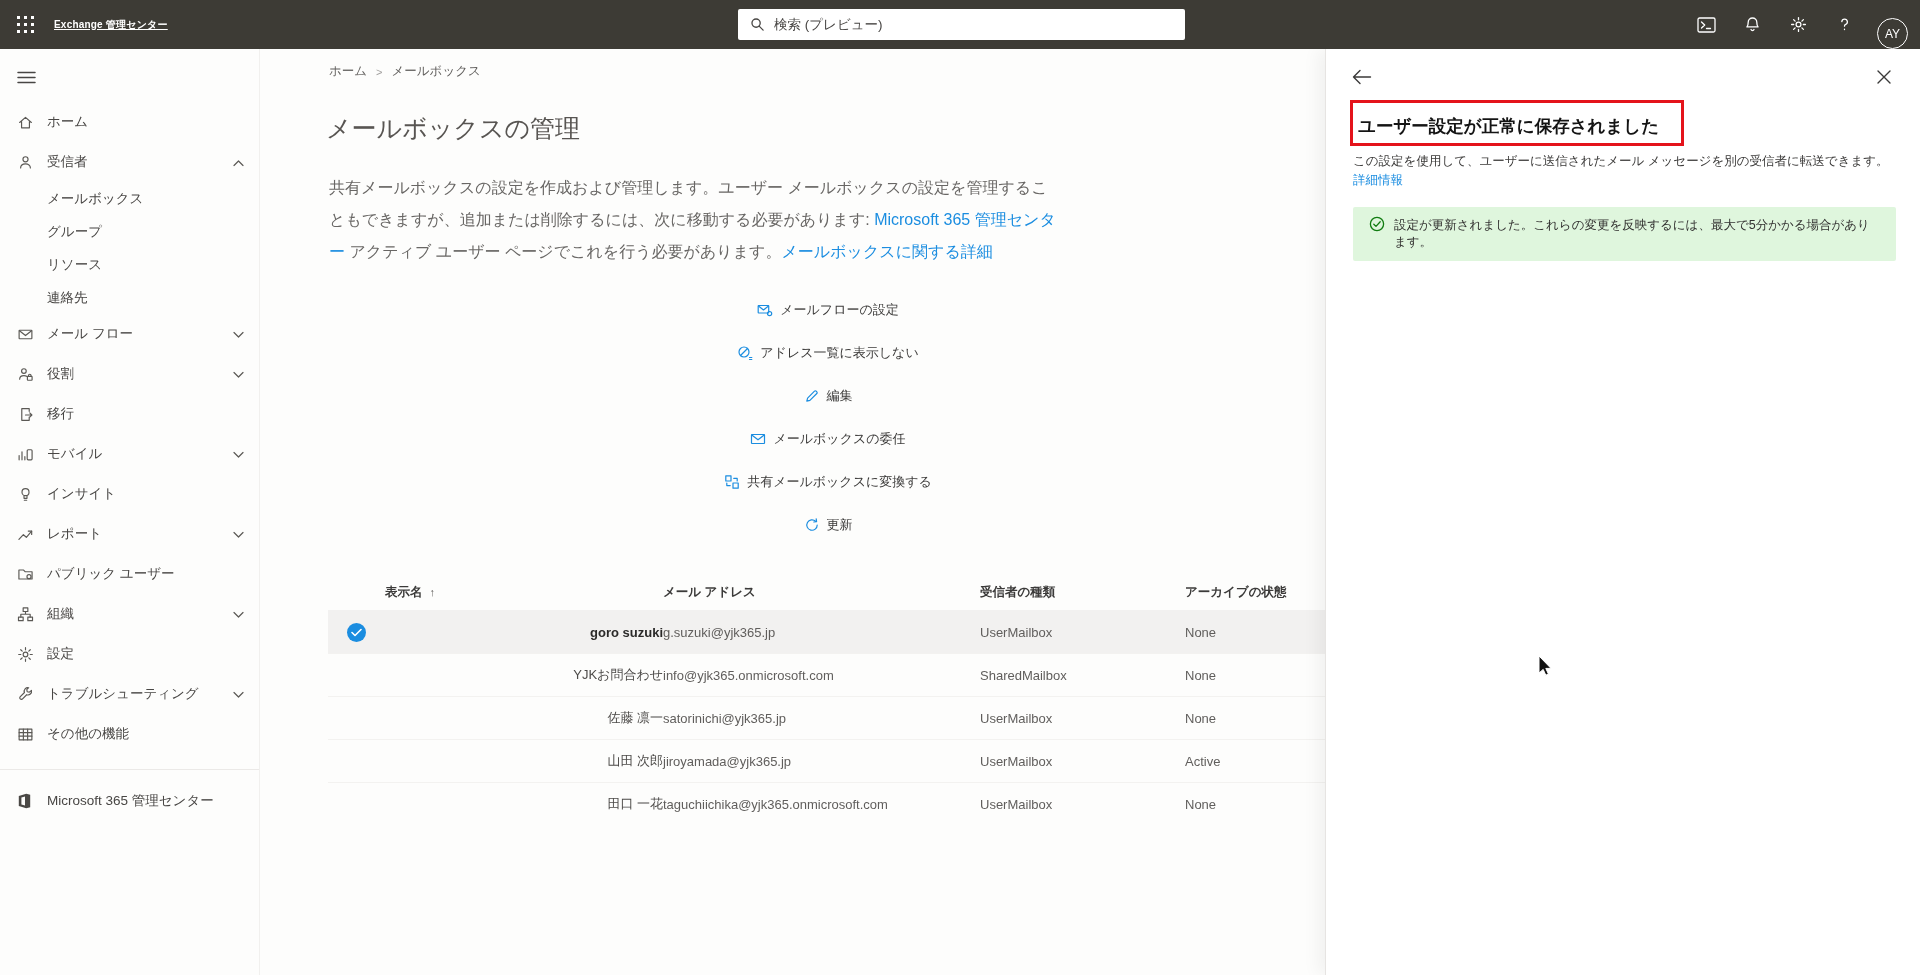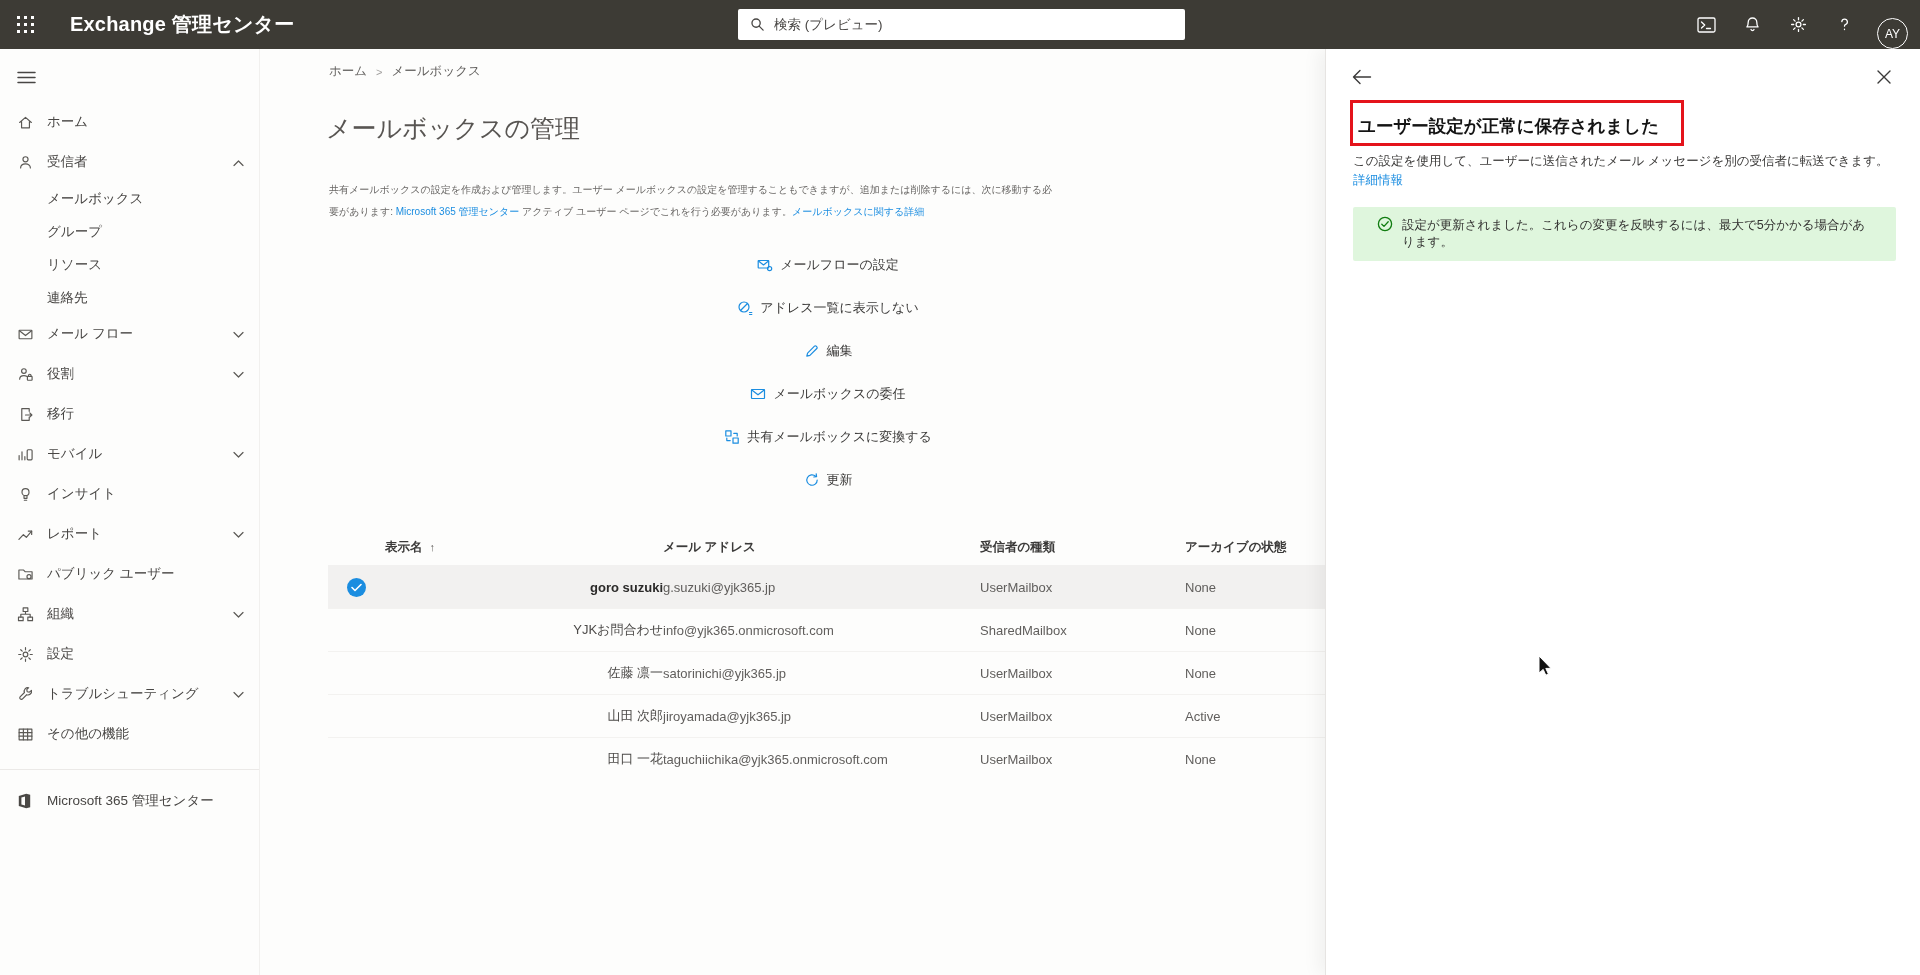--- a/index.html
+++ b/index.html
@@ -3,21 +3,21 @@
 <meta charset="utf-8">
 <style>
   * { box-sizing: border-box; }
   html,body { margin:0; padding:0; width:1920px; height:975px; overflow:hidden;
     font-family:"Liberation Sans","DejaVu Sans",sans-serif; background:#fdfdfc; color:#323130; }
 
   
   .topbar { position:fixed; top:0; left:0; width:1920px; height:49px; background:#3d3b35;
     display:flex; align-items:center; z-index:60; }
   .waffle-btn { width:50px; height:49px; display:flex; align-items:center; justify-content:center; cursor:pointer; }
-  .app-title { color:#fff; font-size:20px; font-weight:700; margin-left:20px; letter-spacing:.2px; }
+  .app-title { color:#fff; font-size:10px; font-weight:700; margin-left:4px; letter-spacing:.2px;text-decoration:underline; }
   .search-box { position:absolute; left:738px; top:9px; width:447px; height:31px; background:#fff;
     border-radius:2px; display:flex; align-items:center; padding:0 12px; cursor:text; }
   .search-box .ph { font-size:13.5px; color:#484644; margin-left:9px; }
   .topbar-right { position:absolute; right:0; top:0; height:49px; display:flex; align-items:flex-end; gap:8px; padding-right:12px; }
   .tb-icon { width:38px; height:49px; display:flex; align-items:center; justify-content:center; cursor:pointer; }
   .tb-icon svg { stroke:#fff; fill:none; stroke-width:1.3; stroke-linecap:round; stroke-linejoin:round; }
   .avatar { width:31px; height:31px; border-radius:50%; border:1.5px solid #fff; color:#fff;
     display:flex; align-items:center; justify-content:center; font-size:12px; cursor:pointer; margin-left:6px; }
 
   
@@ -32,21 +32,21 @@
   .chev { position:absolute; right:15px; top:50%; transform:translateY(-50%); }
   .chev svg { stroke:#5b5955; fill:none; stroke-width:1.2; stroke-linecap:round; stroke-linejoin:round; }
   .nav-divider { height:1px; background:#ebe9e7; margin:15px 0 11px 0; }
 
   
   .main { position:absolute; left:260px; top:49px; width:1070px; }
   .breadcrumb { padding:14px 0 0 69px; font-size:12.5px; color:#605e5c; display:flex; align-items:center; }
   .crumb { cursor:pointer; }
   .crumb-sep { margin:0 9px; color:#a19f9d; font-size:11px; }
   .page-title { margin:32px 0 0 66px; font-size:25px; font-weight:500; color:#585552; }
-  .desc { margin:34px 0 0 69px; width:728px; font-size:10px; line-height:22px; color:#686664; }
+  .desc { margin:27px 0 0 69px; width:728px; font-size:16px; line-height:32px; color:#686664; }
   .link { color:#1b8de0; cursor:pointer; }
 
   .toolbar { margin:33px 0 0 66px; display:flex; align-items:center; gap:25px; font-size:13px; color:#3b3a39;flex-direction:column; }
   .tool-item { display:flex; align-items:center; gap:7px; cursor:pointer; white-space:nowrap; }
   .tool-item svg { stroke:#1b8de0; fill:none; stroke-width:1.2; stroke-linecap:round; stroke-linejoin:round; }
 
   .table { margin:40px 0 0 68px; width:997px; }
   .thead { display:flex; align-items:center; height:36px; font-size:12.5px; font-weight:700; color:#3b3a39; }
   .trow { display:flex; align-items:center; height:43px; font-size:13px; color:#605e5c; border-top:1px solid #f3f2f0; cursor:pointer; }
   .trow.selected { background:#f2f1f0; border-top:1px solid transparent; }
@@ -64,21 +64,21 @@
   .panel { position:fixed; right:0; top:49px; width:595px; height:926px; background:#fff;
     border-left:1px solid #e6e4e2; box-shadow:-7px 0 16px rgba(0,0,0,.05); z-index:40; }
   .panel-head { display:flex; justify-content:space-between; align-items:center; padding:16px 24px 0 24px; }
   .panel-head svg { stroke:#3b3a39; fill:none; stroke-width:1.4; stroke-linecap:round; stroke-linejoin:round; }
   .icon-btn { cursor:pointer; width:24px; height:24px; display:flex; align-items:center; justify-content:center; }
   .panel-title-box { display:inline-block; margin:11px 0 0 24px; border:3px solid #e4131b;
     padding:11px 22px 5px 5px; }
   .panel-title { font-size:17.5px; font-weight:700; color:#141414; }
   .panel-desc { margin:6px 24px 0 27px; width:545px; font-size:12.5px; line-height:19px; color:#3b3a39; }
   .banner { margin:17px 0 0 27px; width:543px; background:#dff6dd; border-radius:2px;
-    padding:10px 24px; display:flex; align-items:flex-start; gap:9px; font-size:12.5px; color:#323130; }
+    padding:10px 16px; display:flex; align-items:flex-start; gap:9px; font-size:12.5px; color:#323130; }
   .banner svg { flex:0 0 16px; stroke:#107c10; fill:none; stroke-width:1.3; stroke-linecap:round; stroke-linejoin:round; margin-top:-1px; }
 
   .cursor { position:fixed; left:1538px; top:655px; z-index:100; pointer-events:none; }
 </style>
 </head>
 <body>
 
 <div class="topbar">
   <div class="waffle-btn">
     <svg width="17" height="17" viewBox="0 0 17 17">

